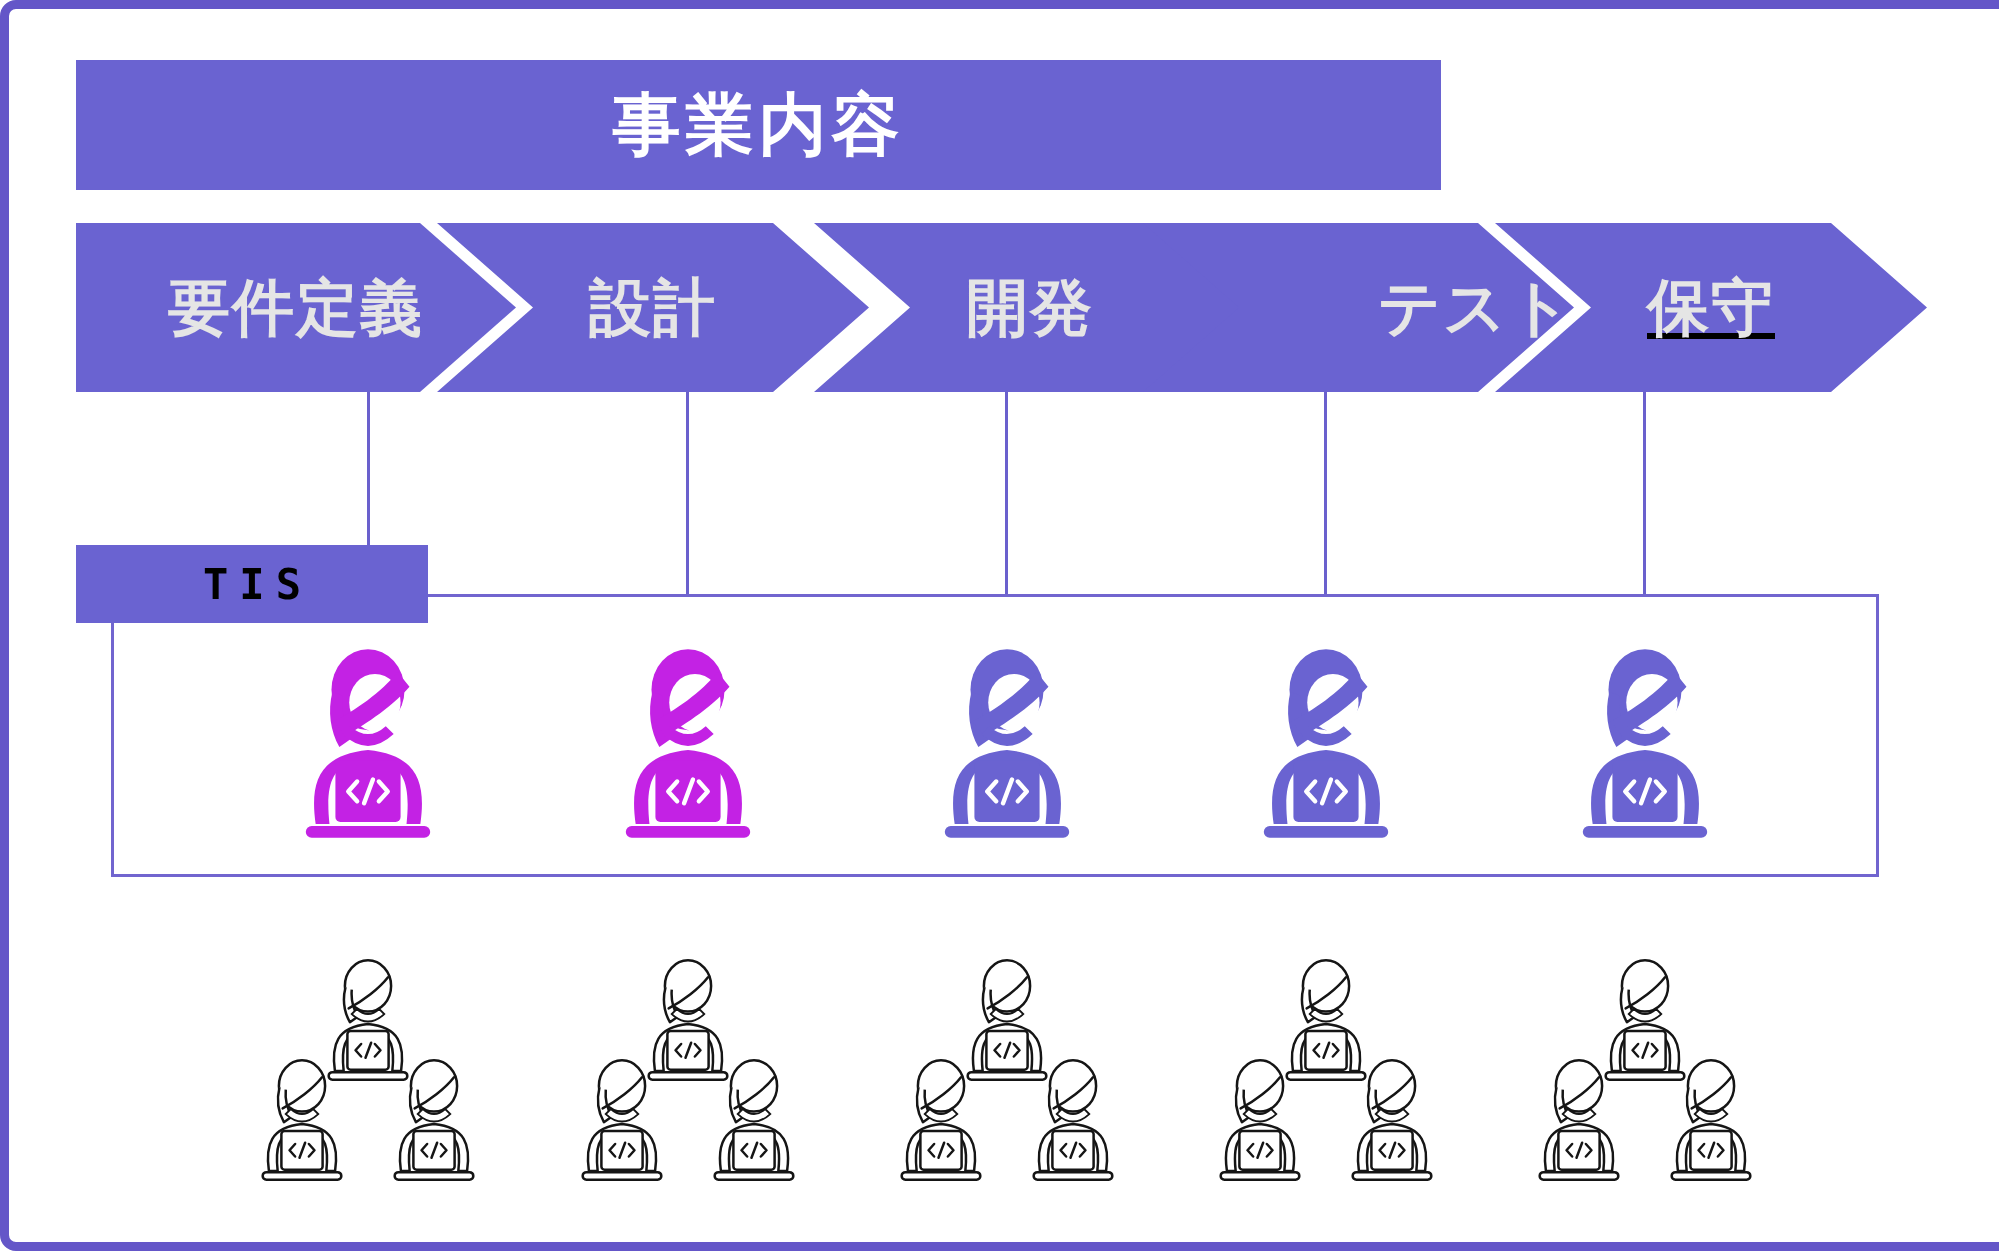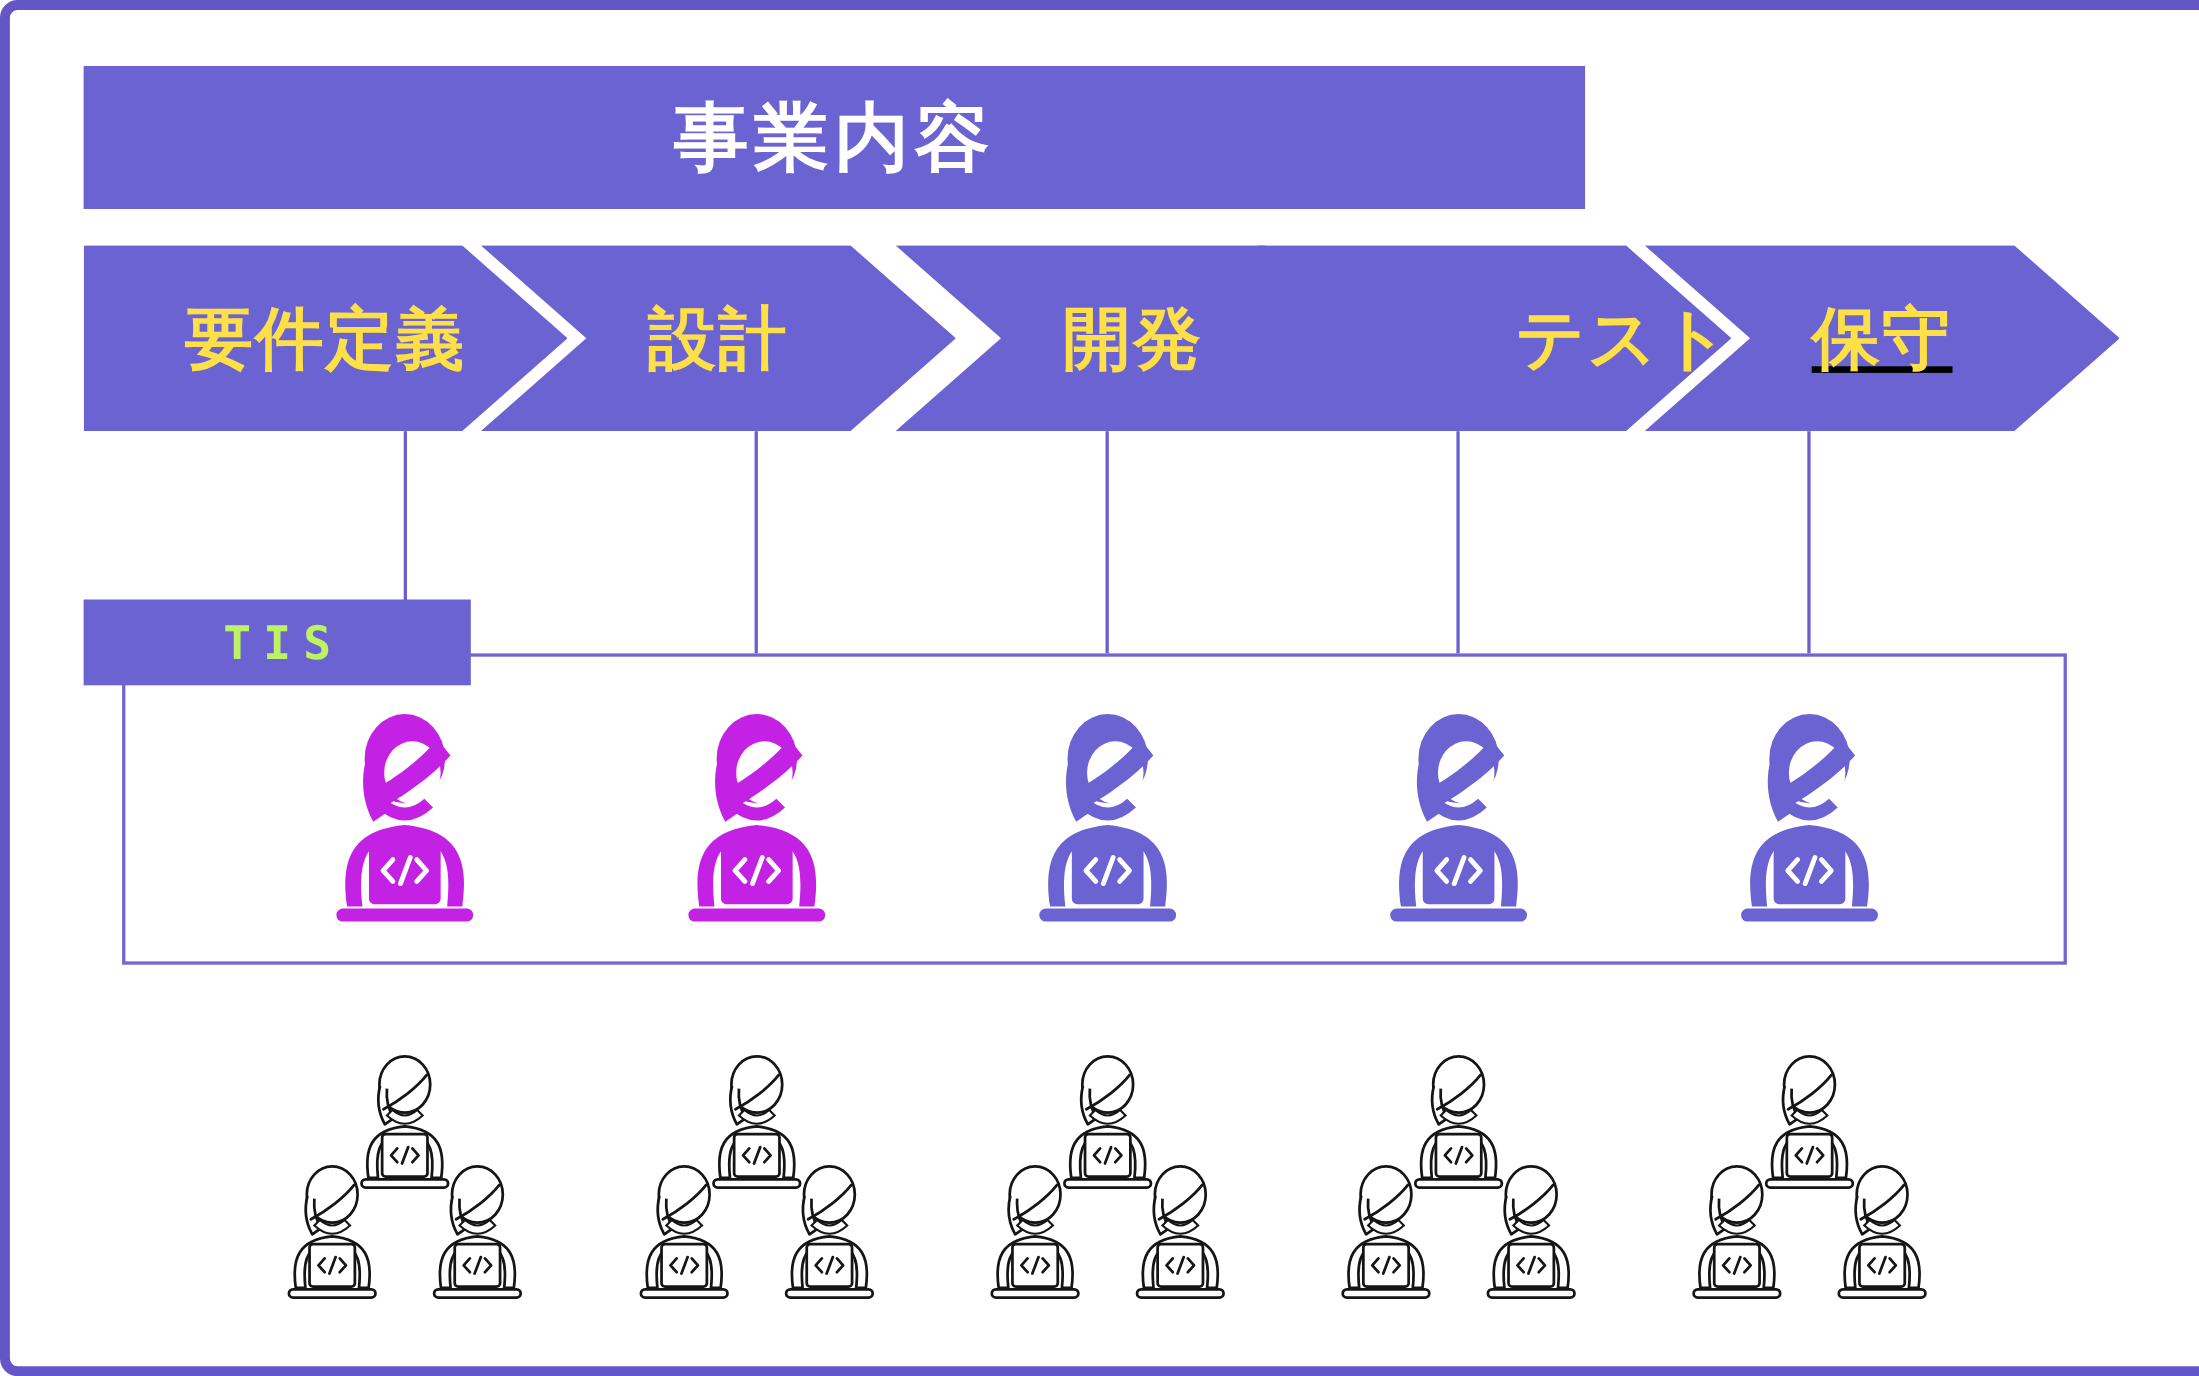--- a/index.html
+++ b/index.html
@@ -16,21 +16,21 @@
   .banner{
     position:absolute;left:76px;top:60px;width:1365px;height:130px;background:#6A63D1;
     display:flex;align-items:center;justify-content:center;
   }
   .banner span{color:#fff;font-size:68px;font-weight:bold;letter-spacing:5px;}
   
   .seg{
     position:absolute;top:223px;height:169px;background:#6A63D1;
     display:flex;align-items:center;justify-content:center;
   }
-  .seg span{color:#fde047;font-size:62px;font-weight:bold;letter-spacing:2px;white-space:nowrap;}
+  .seg span{color:#e5e5e5;font-size:62px;font-weight:bold;letter-spacing:2px;white-space:nowrap;}
   .seg.notch{clip-path:polygon(0 0,calc(100% - 96px) 0,100% 50%,calc(100% - 96px) 100%,0 100%,96px 50%);}
   .seg.flat{clip-path:polygon(0 0,calc(100% - 96px) 0,100% 50%,calc(100% - 96px) 100%,0 100%);}
   .s1{left:76px;width:440px;}
   .s2{left:437px;width:432px;}
   .s3{left:814px;width:432px;}
   .s4{left:1143px;width:431px;justify-content:flex-end;}
   .s5{left:1495px;width:432px;text-decoration:underline;}
   
   .drop{position:absolute;width:3px;background:#6A60CD;top:392px;}
   .d1{left:367px;height:154px;}
@@ -41,21 +41,21 @@
   
   .members-rect{
     position:absolute;left:111px;top:594px;width:1768px;height:283px;
     background:#fff;border:3px solid #7165CF;box-sizing:border-box;z-index:2;
   }
   .tis-box{
     position:absolute;left:76px;top:545px;width:352px;height:78px;background:#6A63D1;
     display:flex;align-items:center;justify-content:center;z-index:3;
   }
   .tis-box span{
-    color:#bef264;font-family:"DejaVu Sans Mono","Liberation Mono",monospace;
+    color:#000000;font-family:"DejaVu Sans Mono","Liberation Mono",monospace;
     font-weight:bold;font-size:42px;letter-spacing:11px;text-indent:11px;
   }
   
   .worker{position:absolute;width:158px;height:205px;z-index:4;}
   .magenta{color:#C322E4;}
   .purple{color:#6A63D1;}
   .w1{left:289px;top:641px;}
   .w2{left:609px;top:641px;}
   .w3{left:928px;top:641px;}
   .w4{left:1247px;top:641px;}

